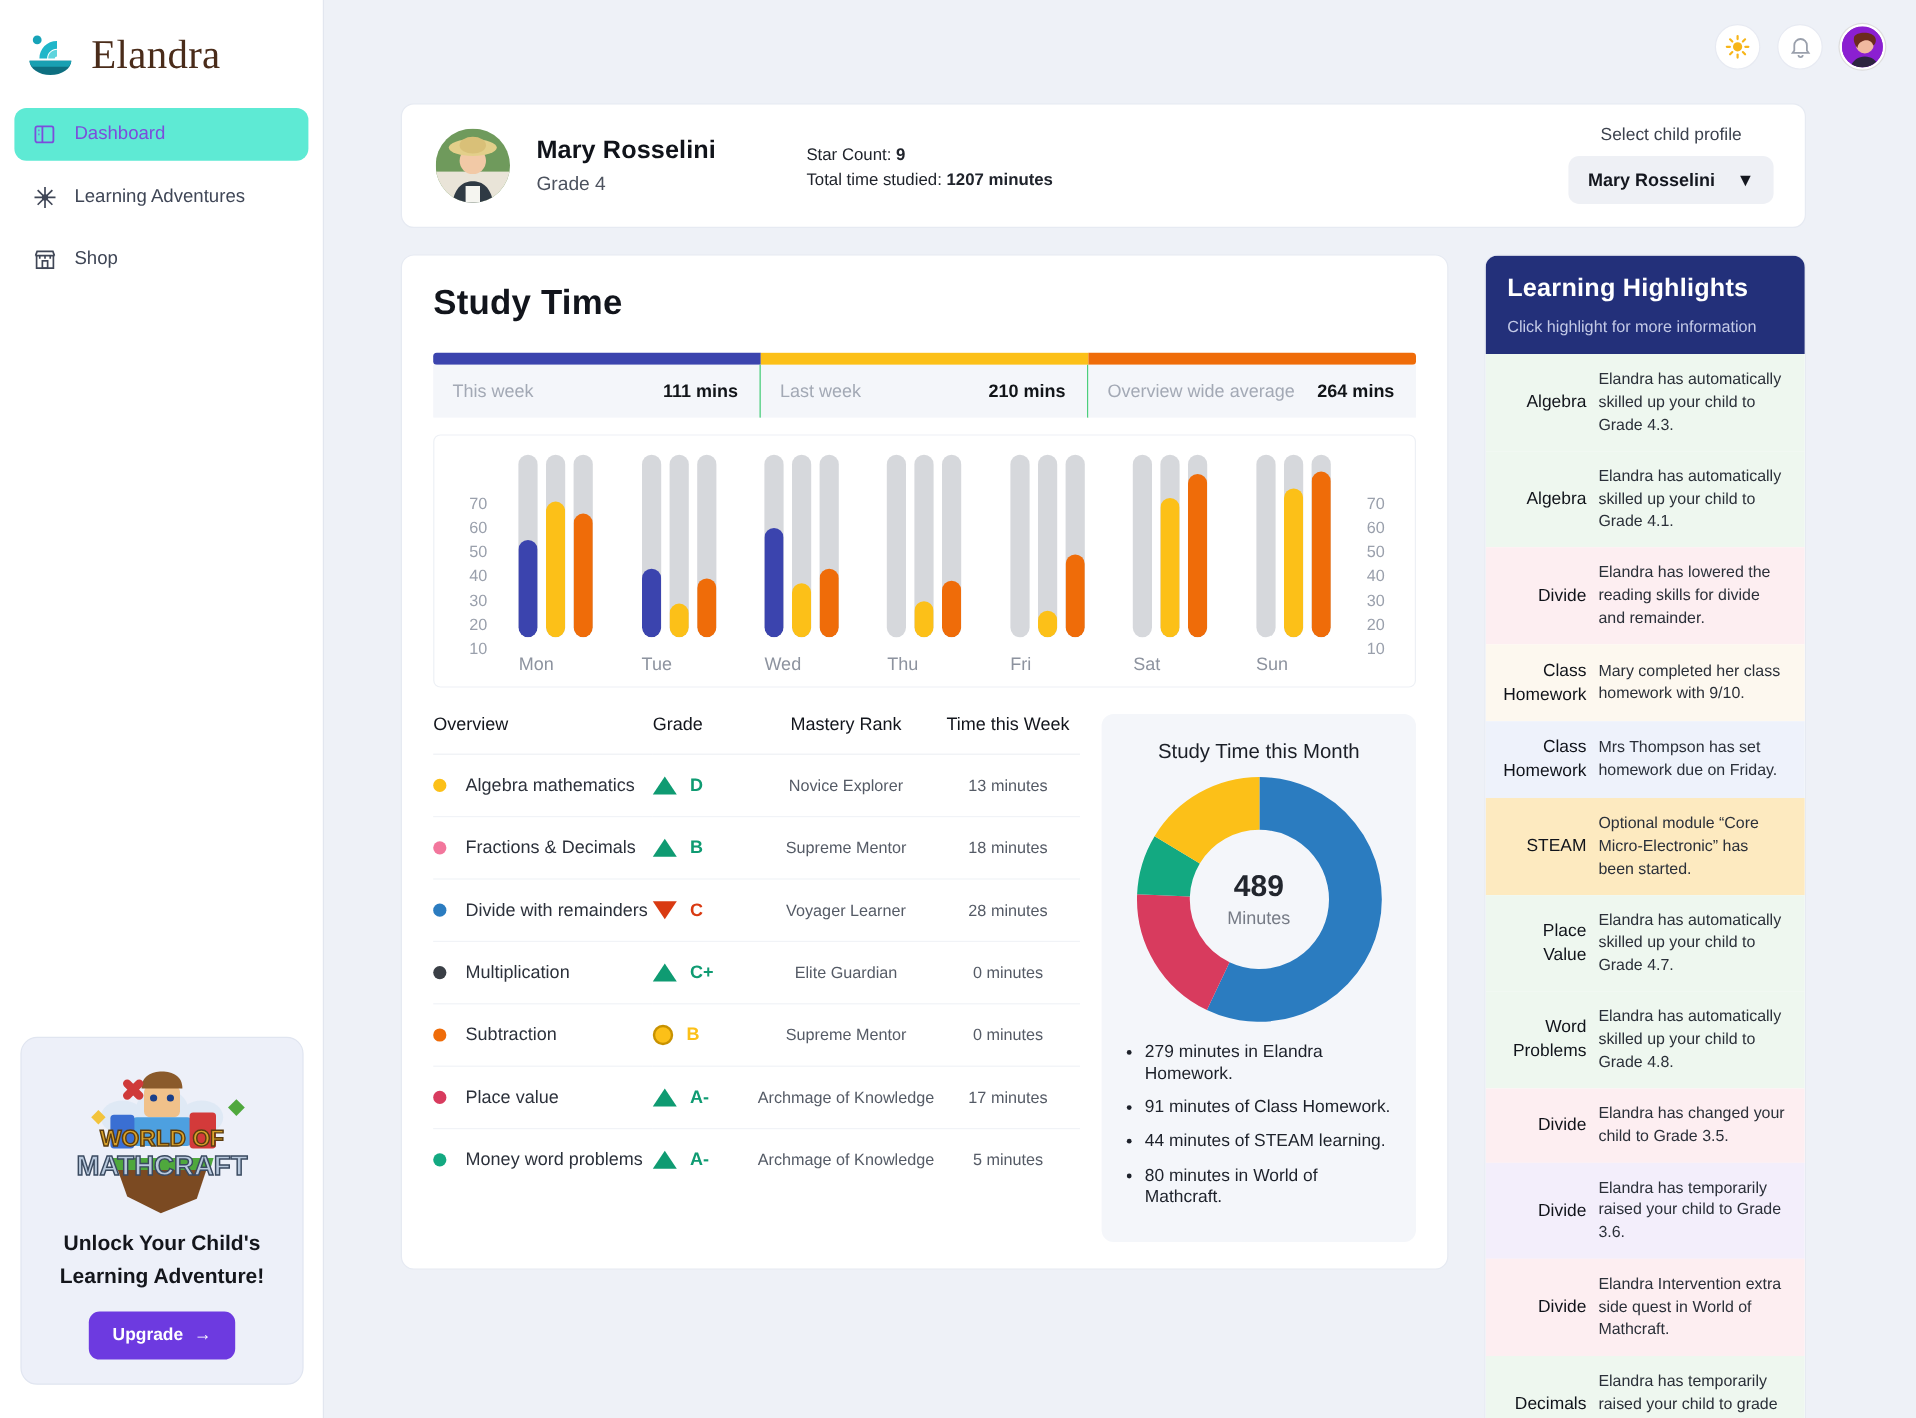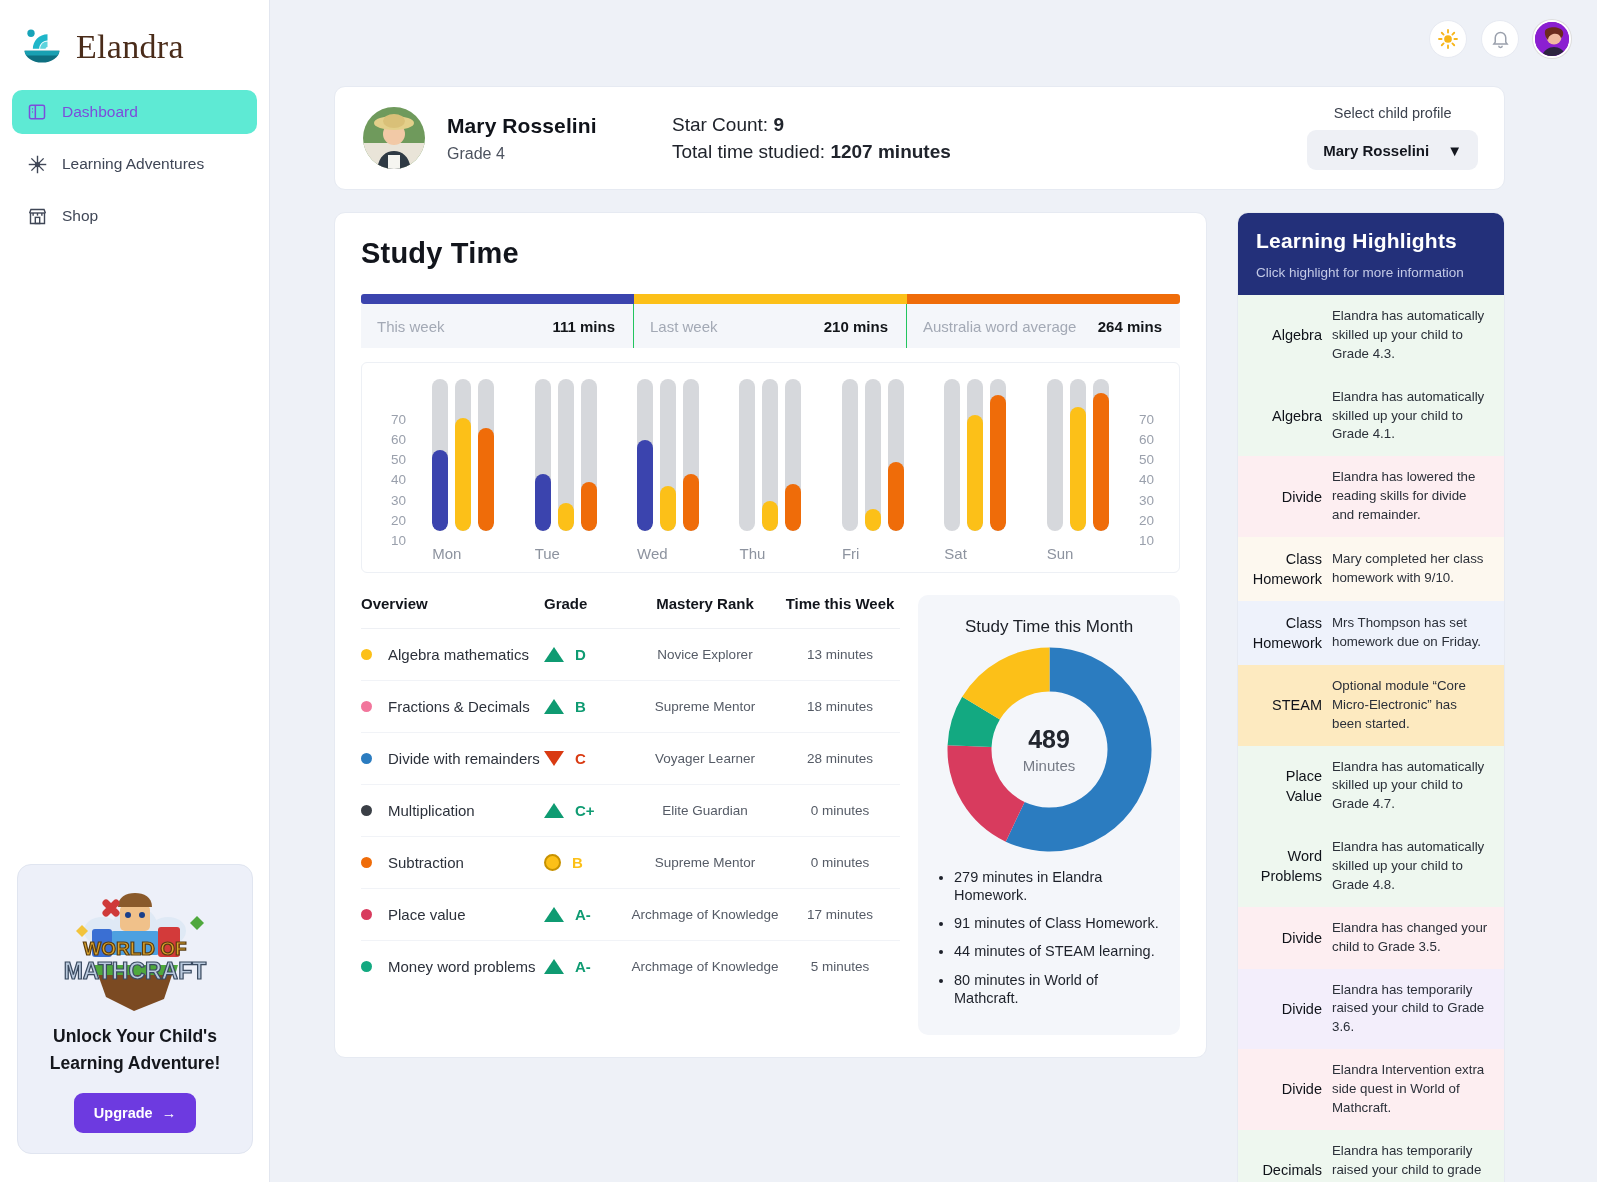--- a/index.html
+++ b/index.html
@@ -64,21 +64,21 @@
   
   .profile-card {
     margin: 8px 92px 0 64px; background: #fff; border: 1px solid #e6eaf2;
     border-radius: 11px; height: 104px; display: flex; align-items: center;
     padding: 0 26px 0 28px; position: relative;
   }
   .pc-avatar { width: 62px; height: 62px; border-radius: 50%; overflow: hidden; flex: 0 0 62px; }
   .pc-names { margin-left: 22px; width: 225px; }
   .pc-name { font-size: 21px; font-weight: bold; color: #10131a; letter-spacing: .1px;}
   .pc-grade { font-size: 16px; color: #4d535f; margin-top: 7px; }
-  .pc-stats { font-size: 19px; color: #20242c; }
+  .pc-stats { font-size: 14px; color: #20242c; }
   .pc-stats div { margin: 5px 0; }
   .pc-stats b { font-weight: bold; }
   .pc-select { position: absolute; right: 26px; top: 18px; text-align: center; }
   .pc-select-label { font-size: 14.5px; color: #3c424e; }
   .pc-select-box {
     margin-top: 9px; background: #eef0f5; border-radius: 9px; height: 40px;
     min-width: 158px; display: flex; align-items: center; justify-content: center;
     gap: 18px; padding: 0 16px; font-size: 15px; font-weight: bold; color: #14171f;
     cursor: pointer;
   }
@@ -128,21 +128,21 @@
   .f0 { background: #3b44ae; }
   .f1 { background: #fcc018; }
   .f2 { background: #ef6c09; }
   .glabel { font-size: 15px; color: #8d939f; margin-top: 14px; }
 
   
   .lower { display: flex; gap: 18px; margin-top: 22px; align-items: stretch; }
   .tbl { flex: 1; }
   table { width: 100%; border-collapse: collapse; }
   th {
-    text-align: left; font-size: 15px; font-weight: bold; color: #12151c;
+    text-align: left; font-size: 15px; font-weight: normal; color: #12151c;
     padding: 0 0 16px 0; border-bottom: 1px solid #eef0f4;
   }
   th.c-grade { width: 86px; }
   th.c-rank  { width: 150px; text-align: center;}
   th.c-time  { width: 120px; text-align: center;}
   td { padding: 17px 0; border-bottom: 1px solid #f1f3f7; vertical-align: middle; }
   tr:last-child td { border-bottom: none; }
   .subj { display: flex; align-items: center; gap: 16px; font-size: 15px; color: #2c313b; }
   .dot { width: 11px; height: 11px; border-radius: 50%; flex: 0 0 11px; }
   .grade-cell { display: flex; align-items: center; gap: 11px; }
@@ -356,21 +356,21 @@
           <div class="strip-cell">
             <div class="strip-bar c1"></div>
             <div class="strip-body">
               <span class="strip-k">Last week</span>
               <span class="strip-v">210 mins</span>
             </div>
           </div>
           <div class="strip-cell">
             <div class="strip-bar c2"></div>
             <div class="strip-body">
-              <span class="strip-k">Australia word average</span>
+              <span class="strip-k">Overview wide average</span>
               <span class="strip-v">264 mins</span>
             </div>
           </div>
         </div>
 
         <div class="chart-wrap">
           <div class="axis" id="axis-left">
               <span style="bottom: 135.867px;">70</span>
               <span style="bottom: 115.6px;">60</span>
               <span style="bottom: 95.3333px;">50</span>

